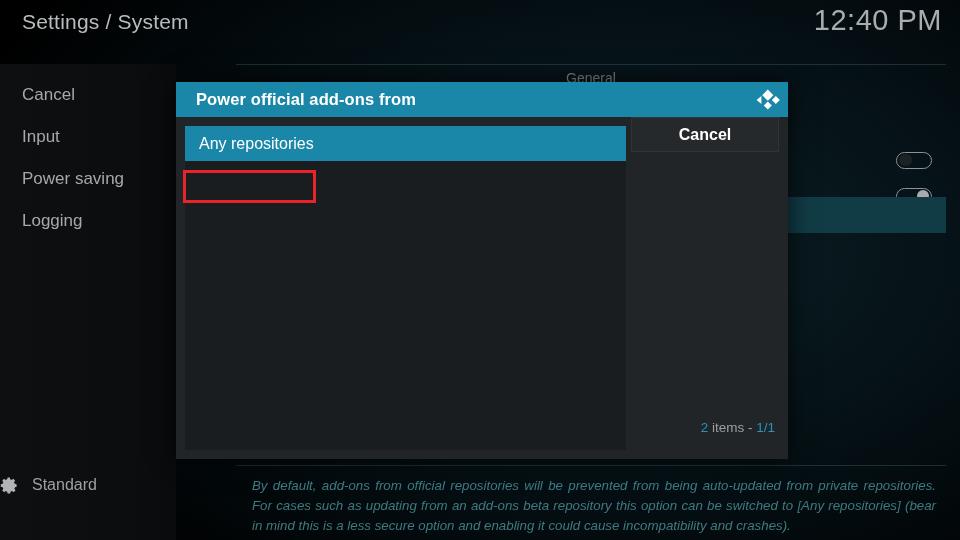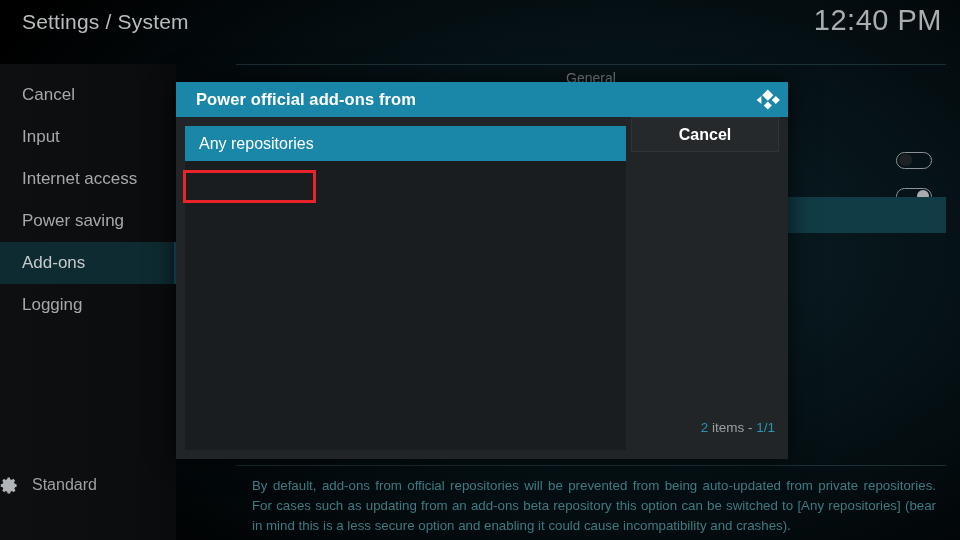--- a/index.html
+++ b/index.html
@@ -169,20 +169,21 @@
     pointer-events:none;
   }
 
   
   .desc {
     position:absolute; left:252px; top:476px;
     width:684px;
     font-size:13.3px; line-height:20px;
     color:#3f7a80;
     text-align:justify;
+    font-style:italic;
   }
 </style>
 </head>
 <body>
 
 <div id="screen">
 
   <div class="hdr-title">Settings / System</div>
   <div class="hdr-clock">12:40 PM</div>
 
@@ -221,27 +222,21 @@
 
   <div class="sidebar">
     <div class="side-spacer"></div>
     <div class="side-item">
       <span>Cancel</span>
     </div>
     <div class="side-item">
       <span>Input</span>
     </div>
     <div class="side-item">
-      <span>Internet access</span>
-    </div>
-    <div class="side-item">
       <span>Power saving</span>
-    </div>
-    <div class="side-item sel">
-      <span>Add-ons</span>
     </div>
     <div class="side-item">
       <span>Logging</span>
     </div>
 
     <div class="profile">
       <svg class="gear" viewBox="0 0 24 24">
         <path fill="#b0b4b6" d="M12 8.2a3.8 3.8 0 1 0 0 7.6 3.8 3.8 0 0 0 0-7.6zm0 5.9a2.1 2.1 0 1 1 0-4.2 2.1 2.1 0 0 1 0 4.2z"></path>
         <path fill="#b0b4b6" d="M21 13.6v-3.2l-2.5-.5a6.9 6.9 0 0 0-.8-1.9l1.4-2.1-2.3-2.3-2.1 1.4a6.9 6.9 0 0 0-1.9-.8L12.4 2H9.6l-.5 2.2a6.9 6.9 0 0 0-1.9.8L5.1 3.6 2.8 5.9l1.4 2.1a6.9 6.9 0 0 0-.8 1.9L1 10.4v3.2l2.4.5c.2.7.5 1.3.8 1.9l-1.4 2.1 2.3 2.3 2.1-1.4c.6.4 1.2.6 1.9.8l.5 2.2h3.2l.5-2.2c.7-.2 1.3-.5 1.9-.8l2.1 1.4 2.3-2.3-1.4-2.1c.4-.6.6-1.2.8-1.9L21 13.6z"></path>
       </svg>

